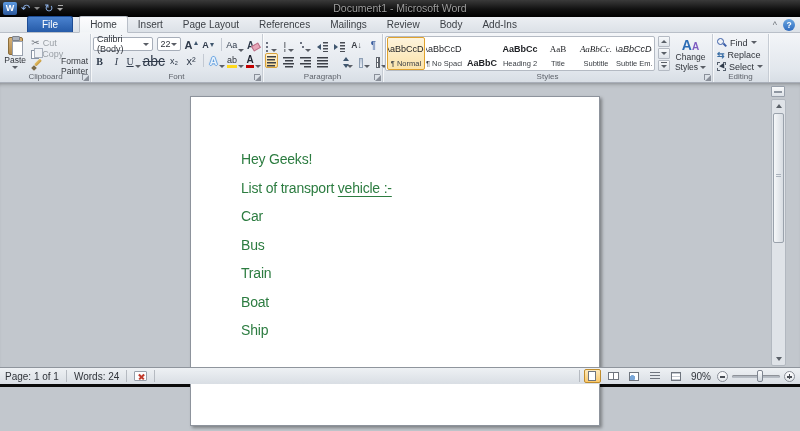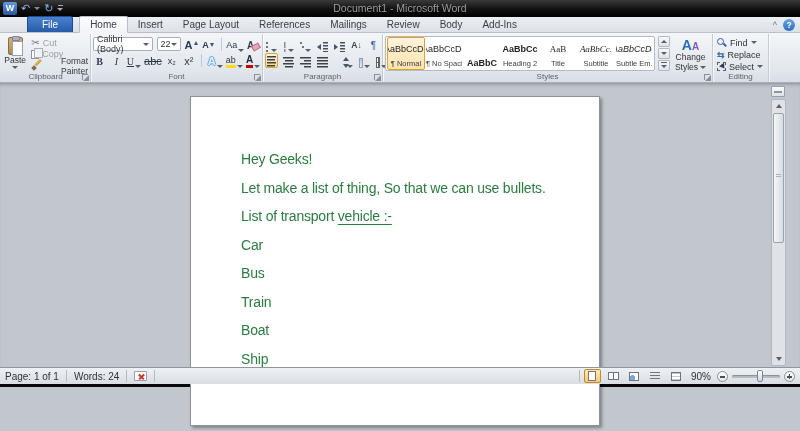--- a/index.html
+++ b/index.html
@@ -112,21 +112,21 @@
   
   .combo { height:14px; background:#fff; border:1px solid #a7aeb9; border-radius:2px;
     font-size:9px; color:#2f333a; display:flex; align-items:center; justify-content:space-between;
     padding:0 3px; }
   .sbtn { min-width:13px; height:15px; display:flex; align-items:flex-end; justify-content:center;
     font-size:10px; color:#2f3a4a; border-radius:2px; padding:0 1px; gap:1px; line-height:13px; }
   .serif { font-family:"Liberation Serif", serif; }
   .g-bold { font-weight:bold; }
   .g-italic { font-style:italic; }
   .g-under { text-decoration:underline; }
-  .g-strike { text-decoration:line-through; font-size:11px; }
+  .g-strike { text-decoration:line-through; font-size:14px; }
   .ic-grow, .ic-shrink { position:relative; font-size:11px; font-weight:bold; color:#2f3a4a; padding-right:5px; }
   .ic-grow::after { content:""; position:absolute; right:0; top:2px;
     border-left:2.5px solid transparent; border-right:2.5px solid transparent; border-bottom:4px solid #3f566e; }
   .ic-shrink { font-size:9px; }
   .ic-shrink::after { content:""; position:absolute; right:0; top:4px;
     border-left:2.5px solid transparent; border-right:2.5px solid transparent; border-top:4px solid #3f566e; }
   .ic-clearfmt { position:relative; font-size:10px; font-weight:bold; color:#2f3a4a; padding-right:6px; }
   .ic-clearfmt::after { content:""; position:absolute; right:0; bottom:2px; width:6px; height:4px;
     background:#e8a6b8; border:1px solid #b86f86; transform:rotate(-30deg); }
   .ic-fx { font-size:11px; font-weight:bold; color:#eaf3fc;
@@ -514,21 +514,20 @@
       </div>
     </div>
     <div class="rg-label">Editing</div>
   </div>
 
 </div>
 
 <div class="docarea">
   <div class="page">
     <p>Hey Geeks!</p>
-    <p>Let make a list of thing, So that we can use bullets.</p>
     <p><span>List of transport </span><span class="squiggle">vehicle :-</span></p>
     <p>Car</p>
     <p>Bus</p>
     <p>Train</p>
     <p>Boat</p>
     <p>Ship</p>
   </div>
   <span class="ruler-ic"></span>
   <div class="vscroll">
     <span class="vs-up"></span>

